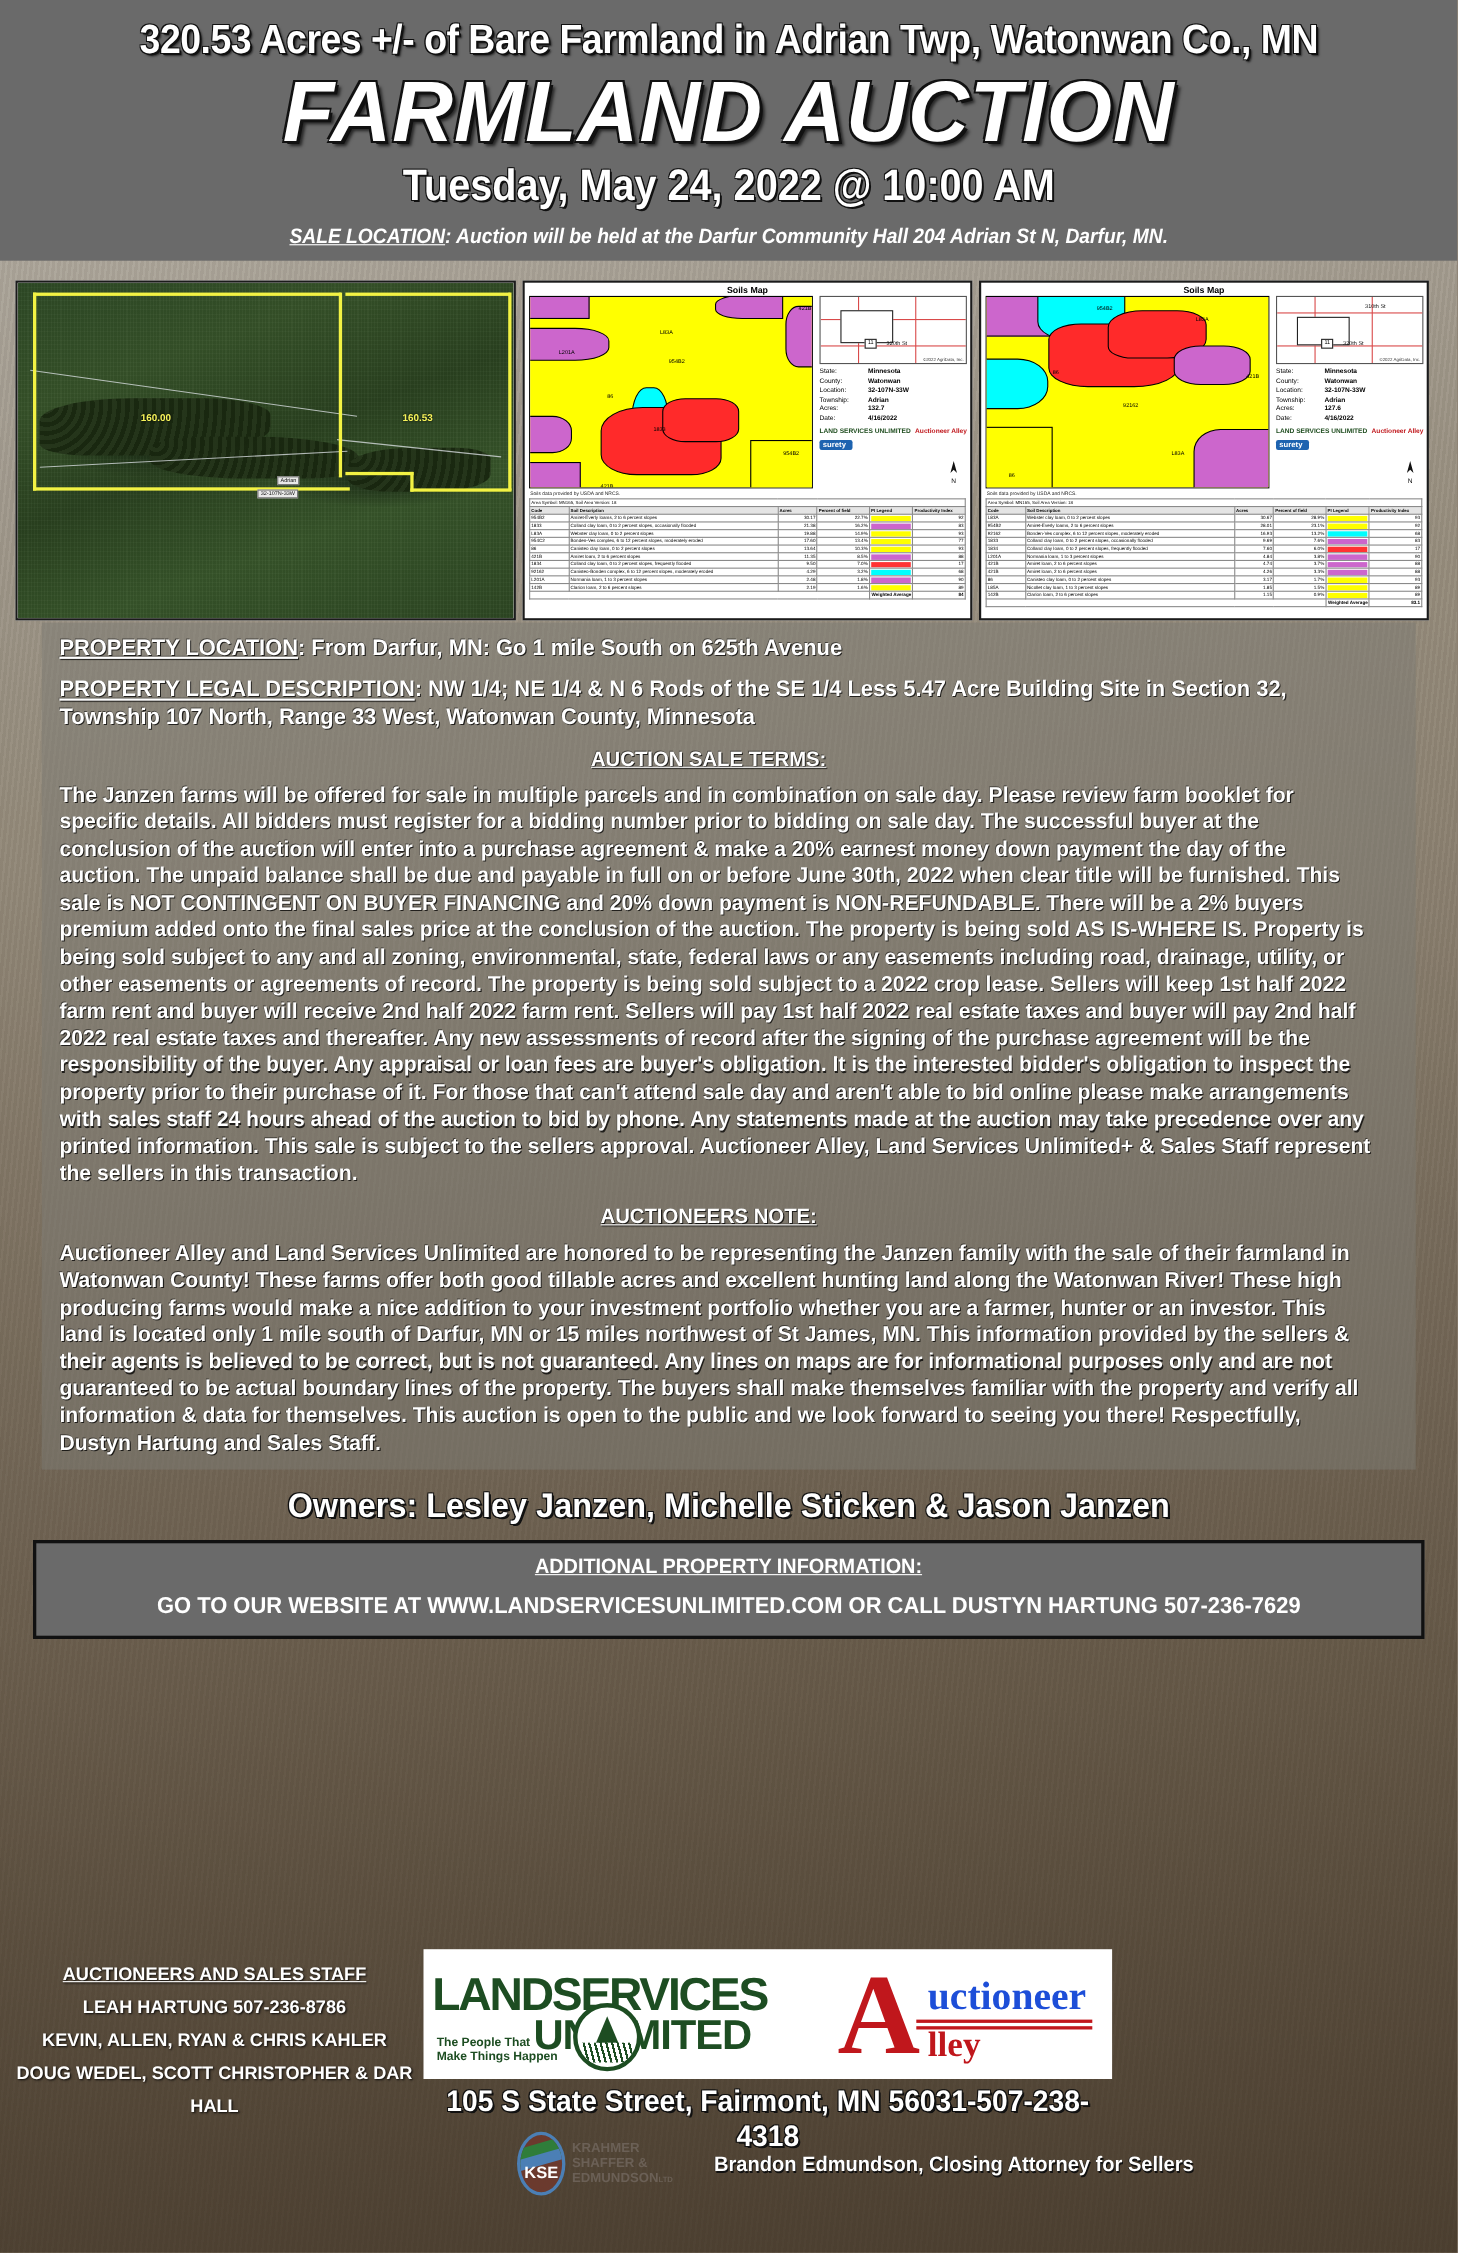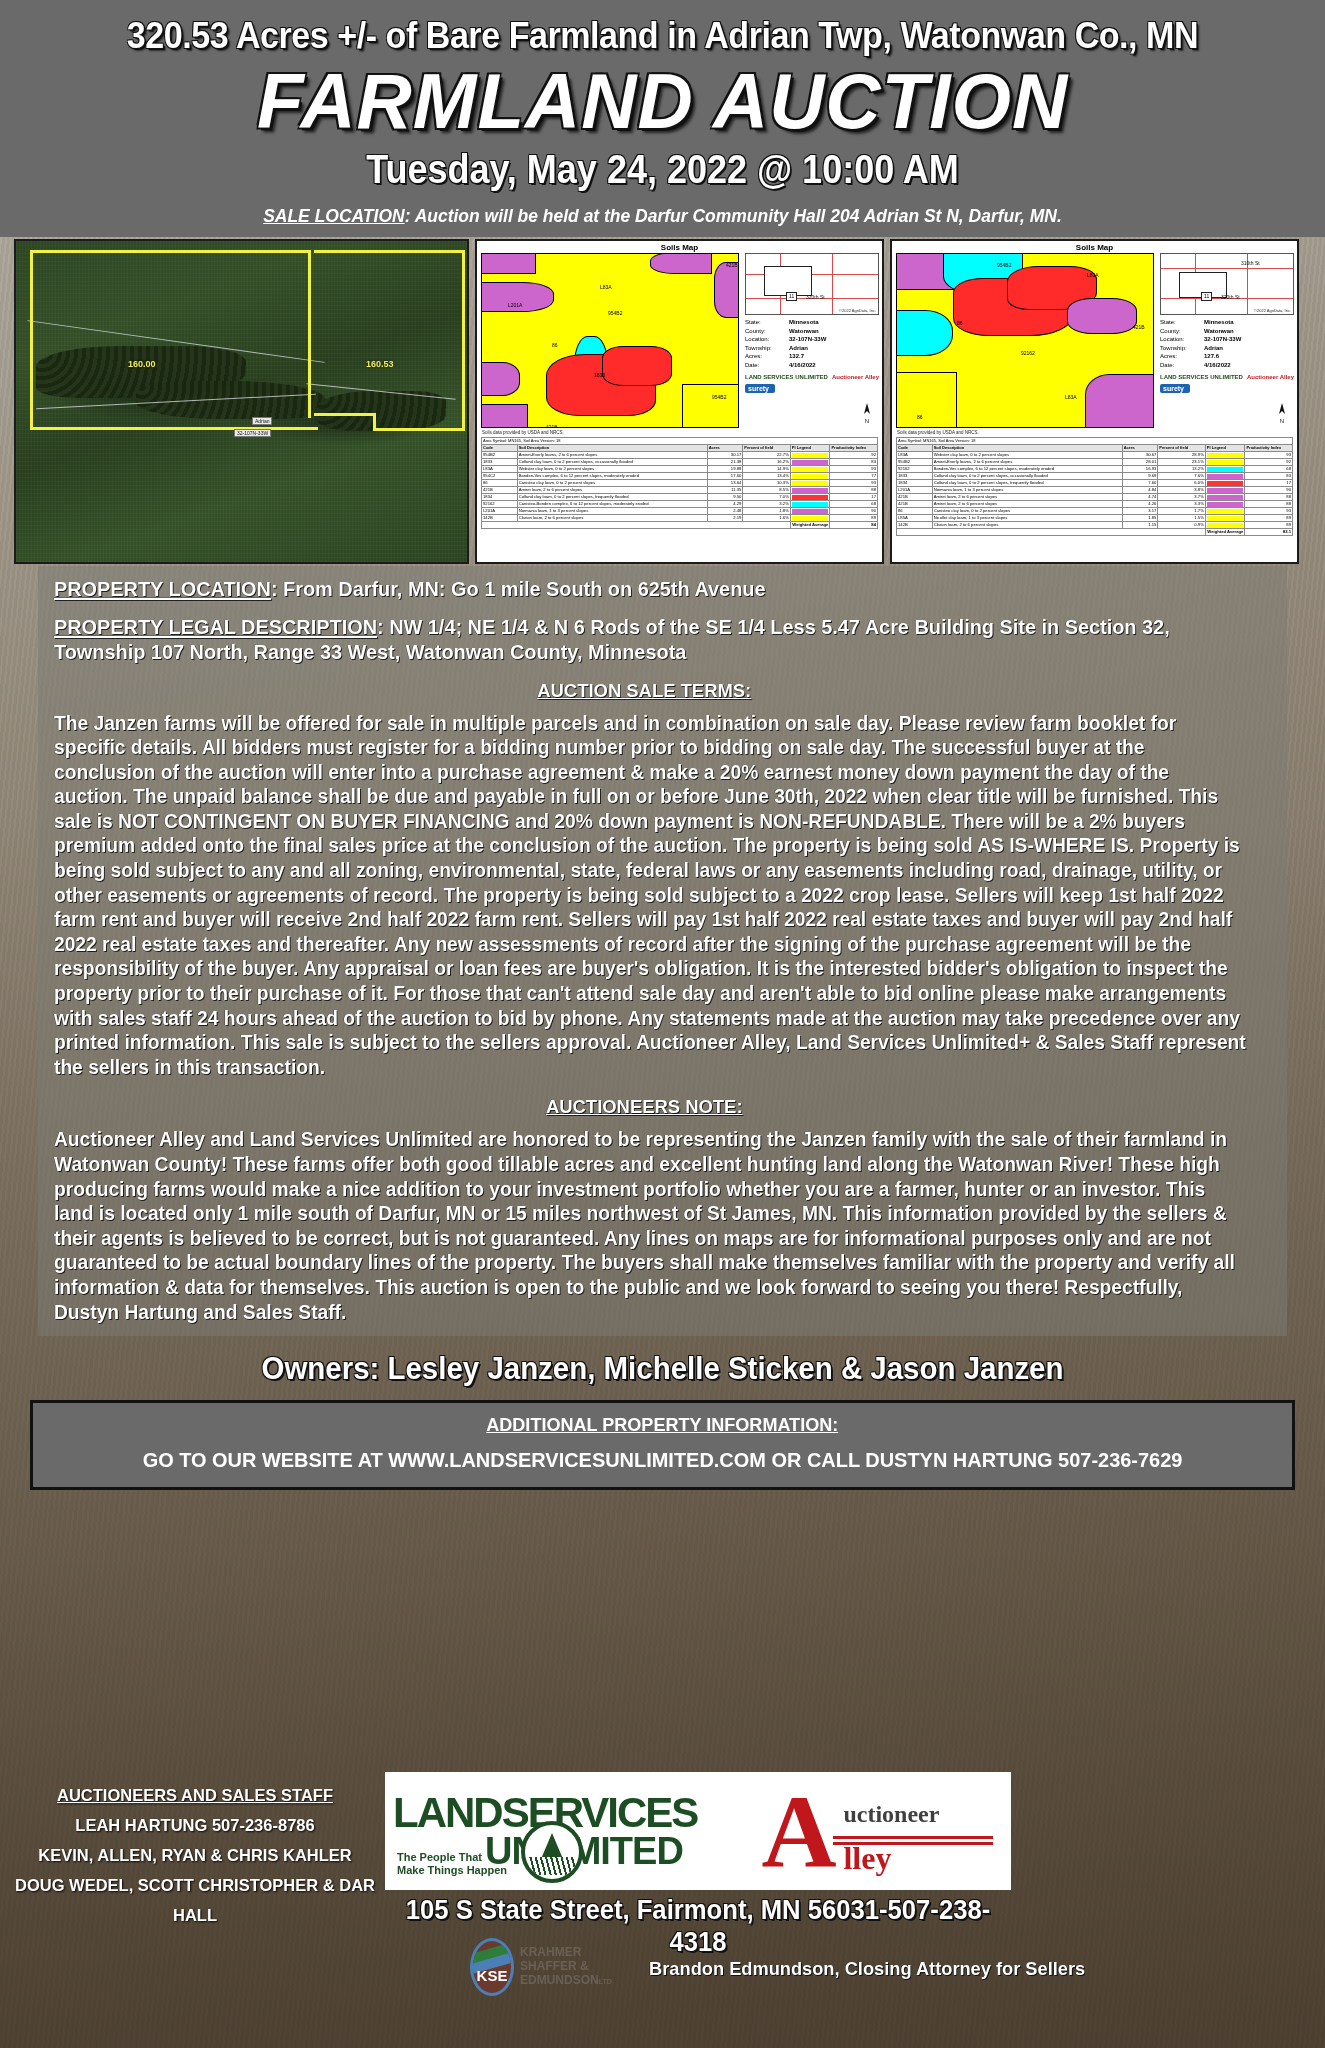--- a/index.html
+++ b/index.html
@@ -73,20 +73,21 @@
   .maps {
     position: absolute; left: 0; top: 239px;
     width: 1325px; height: 325px;
     display: flex; gap: 6px; padding: 0 14px;
   }
   .map-card {
     background: #ffffff;
     border: 2px solid #1b1b1b;
     position: relative;
     overflow: hidden;
+    margin-top: 16px;
   }
   .map-aerial { width: 455px; }
   .map-soil { width: 409px; }
 
   
   .aerial-img {
     position: absolute; inset: 0;
     background:
       radial-gradient(ellipse 120px 40px at 120px 150px, #1d2e18 0%, rgba(29,46,24,0) 70%),
       radial-gradient(ellipse 140px 35px at 330px 180px, #1d2e18 0%, rgba(29,46,24,0) 70%),
@@ -293,21 +294,21 @@
   }
   .aa-logo { position: relative; width: 250px; height: 102px; margin-left: 6px; }
   .aa-A {
     position:absolute; left: 6px; top: 2px;
     font-family:"Liberation Serif","DejaVu Serif",serif;
     font-weight: 700; font-size: 104px; line-height: 100px; color: #c0171c;
   }
   .aa-auct {
     position:absolute; left: 88px; top: 18px;
     font-family:"Liberation Serif","DejaVu Serif",serif;
-    font-weight:700; font-size: 24px; line-height:32px; color:#404040;
+    font-weight:700; font-size: 36px; line-height:32px; color:#1d4ed8;
   }
   .aa-alley {
     position:absolute; left: 88px; top: 62px;
     font-family:"Liberation Serif","DejaVu Serif",serif;
     font-weight:700; font-size: 32px; line-height:32px; color:#c0171c;
   }
   .aa-rule { position:absolute; left: 78px; width: 160px; height: 3px; background:#c0171c; }
   .addr-line {
     position: absolute; left: 385px; top: 122px; width: 626px;
     text-align: center; color: #fff; font-weight: 700;

